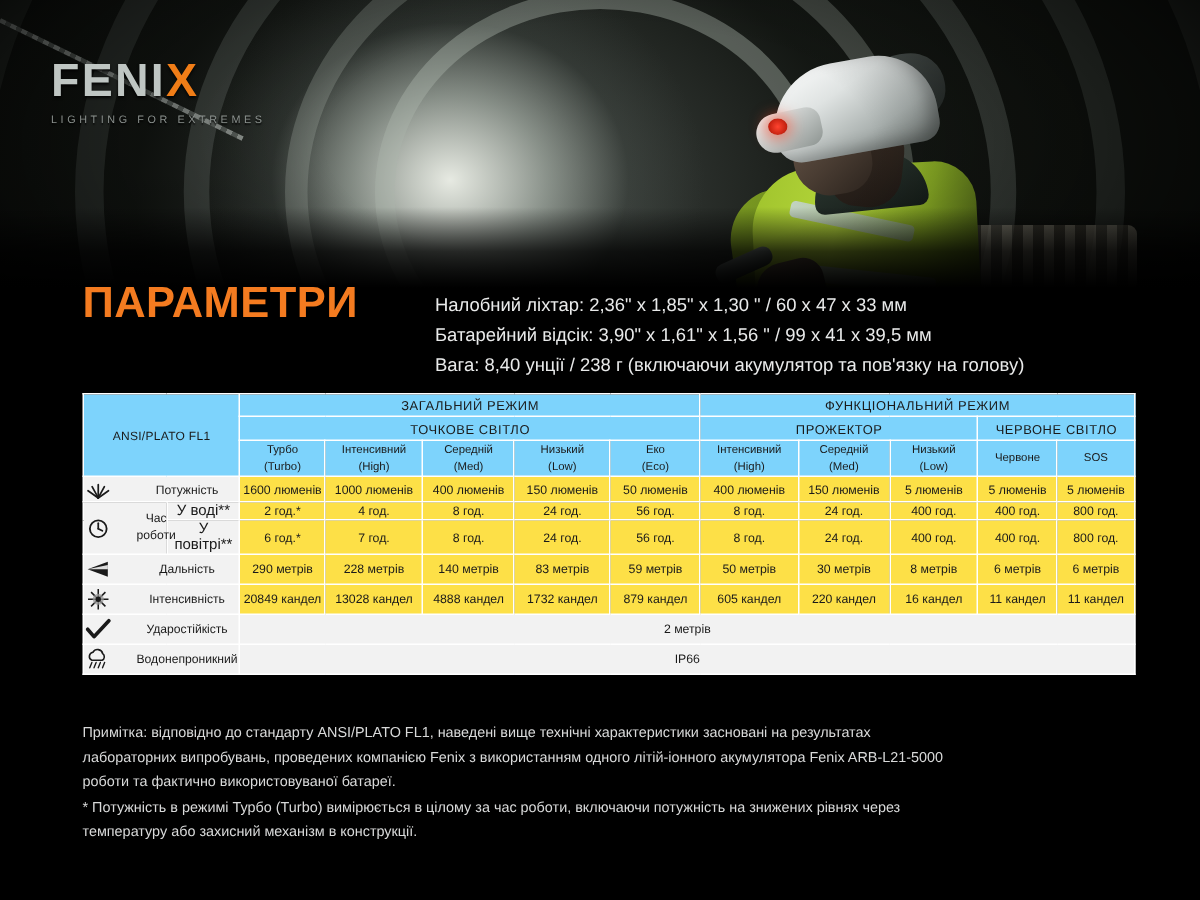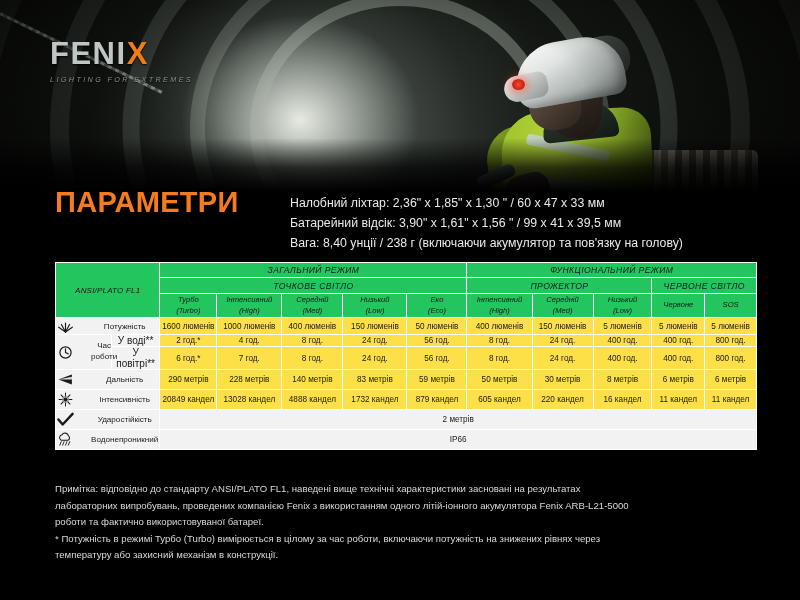--- a/index.html
+++ b/index.html
@@ -127,32 +127,32 @@
     transform: rotate(26deg); transform-origin: left center;
     opacity: 0.75;
   }
   .duct {
     position: absolute; left: 598px; top: 150px; width: 160px; height: 44px;
     background: repeating-linear-gradient(90deg, rgba(206,198,176,0.55) 0 7px, rgba(120,112,96,0.45) 7px 14px);
     border-radius: 6px;
   }
 
   
-  #logo { position: absolute; left: 50px; top: 38px; z-index: 6; }
+  #logo { position: absolute; left: 34px; top: 38px; z-index: 6; }
   .logo-word {
     font-size: 31px; font-weight: bold; letter-spacing: 1.5px;
     color: #bfc6c3;
     text-shadow: 0 1px 2px rgba(0,0,0,0.85);
     font-family: "Liberation Sans", sans-serif;
     line-height: 1;
   }
   .logo-word .dot { color: #f07d17; }
   .logo-tag {
     font-size: 7.2px; letter-spacing: 2.4px; color: #8b918e;
-    margin-top: 6px; text-shadow: 0 1px 1px rgba(0,0,0,0.8); font-style: italic;
+    margin-top: 6px; text-shadow: 0 1px 1px rgba(0,0,0,0.8);
   }
 
   
   #title-block { position: absolute; left: 55px; top: 186px; z-index: 6; }
   .title-line {
     color: #f47b20; font-size: 29px; font-weight: bold;
     letter-spacing: 0.3px; line-height: 1.14;
     text-shadow: 0 1px 3px rgba(0,0,0,0.9);
   }
   #spec-lines { position: absolute; left: 290px; top: 193px; z-index: 6; }
@@ -169,21 +169,21 @@
     table-layout: fixed;
     font-size: 8.1px;
   }
   #spec-table td {
     border: 1px solid #ffffff;
     text-align: center;
     vertical-align: middle;
     padding: 0 1px;
     color: #1a1a1a;
   }
-  .hdr { background: #22c55e; color: #241404; font-size: 8.4px; font-style: italic; }
+  .hdr { background: #7dd3fc; color: #241404; font-size: 8.4px; }
   .hdr.grp { font-size: 8.6px; letter-spacing: 0.4px; }
   .hdr.ansi { font-size: 8px; letter-spacing: 0.2px; }
   .hdr.mode { font-size: 7.6px; line-height: 1.32; }
   .cell { background: #fde047; font-size: 8.2px; }
   .rowlabel {
     background: #f2f2f2; font-size: 8.1px;
     text-align: left; padding-left: 3px;
   }
   .rl-inner { display: flex; align-items: center; gap: 17px; }
   .rl-inner .txt { flex: 1; text-align: center; }

